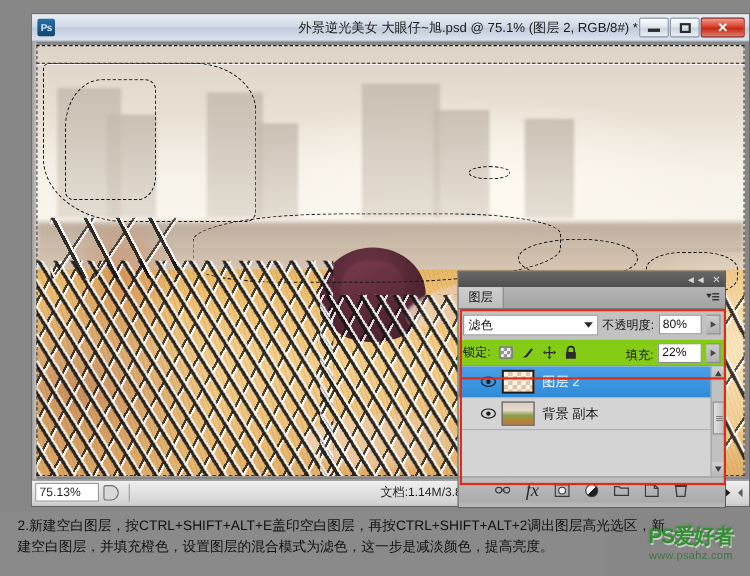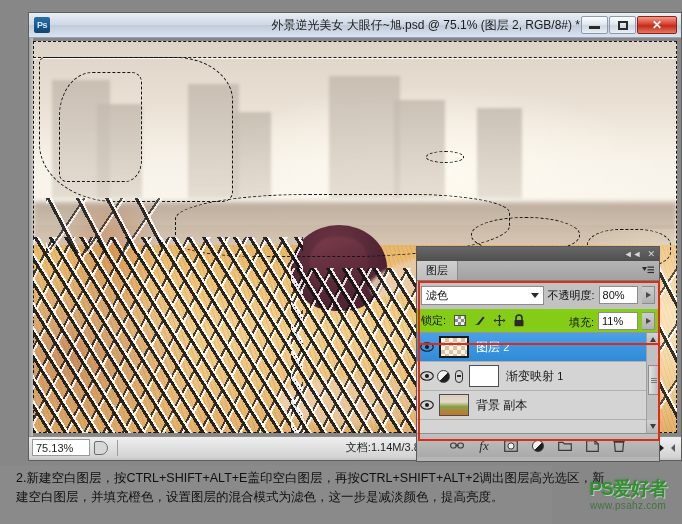--- a/index.html
+++ b/index.html
@@ -376,21 +376,21 @@
     position: relative;
     height: 100px;
     background: #d4d4d4;
     overflow: hidden;
   }
   .layer-row {
     position: relative;
     height: 29px;
     display: flex; align-items: center;
     border-bottom: 1px solid #b0b0b0;
-    padding-left: 1px;
+    padding-left: 18px;
   }
   .layer-row.selected { background: linear-gradient(to bottom, #4aa0e8, #2f8bd8); }
   .layer-row.selected .lname { color: #ffffff; }
   .eye {
     width: 18px; display: flex; align-items: center; justify-content: center;
     flex: none;
   }
   .eye svg { display:block; }
   .extra-ico {
     width: 15px; display:flex; align-items:center; justify-content:center; flex:none;
@@ -644,57 +644,41 @@
         <svg width="13" height="13" viewBox="0 0 13 13">
           <path d="M6.5 0.5 L8.3 2.7 L4.7 2.7 Z M6.5 12.5 L8.3 10.3 L4.7 10.3 Z M0.5 6.5 L2.7 4.7 L2.7 8.3 Z M12.5 6.5 L10.3 4.7 L10.3 8.3 Z M5.9 3 h1.2 v7 h-1.2 Z M3 5.9 h7 v1.2 h-7 Z" fill="#2a2a2a"></path>
         </svg>
         <svg width="12" height="13" viewBox="0 0 12 13">
           <path d="M3 6 V4 a3 3 0 0 1 6 0 V6" fill="none" stroke="#2a2a2a" stroke-width="1.6"></path>
           <rect x="1.5" y="6" width="9" height="6.2" rx="0.8" fill="#2a2a2a"></rect>
         </svg>
       </span>
       <span id="fill-group">
         <span class="lbl">填充:</span>
-        <span class="numfield">11%</span>
+        <span class="numfield">22%</span>
         <span class="spin">
           <span class="spin-caret"></span>
         </span>
       </span>
     </div>
 
     <div id="layer-list">
 
       <div class="layer-row selected">
         <span class="eye">
           <svg width="14" height="10" viewBox="0 0 14 10">
             <ellipse cx="7" cy="5" rx="6.3" ry="4.2" fill="none" stroke="#1a1a1a" stroke-width="1.1"></ellipse>
             <circle cx="7" cy="5" r="2" fill="#1a1a1a"></circle>
           </svg>
         </span>
         <span class="thumb thumb-checker selected-thumb"></span>
         <span class="lname"><span>图层</span> <em>2</em></span>
       </div>
 
 
-      <div class="layer-row">
-        <span class="eye">
-          <svg width="14" height="10" viewBox="0 0 14 10">
-            <ellipse cx="7" cy="5" rx="6.3" ry="4.2" fill="none" stroke="#1a1a1a" stroke-width="1.1"></ellipse>
-            <circle cx="7" cy="5" r="2" fill="#1a1a1a"></circle>
-          </svg>
-        </span>
-        <span class="extra-ico">
-          <span class="mask-ico"></span>
-        </span>
-        <span class="extra-ico">
-          <span class="chain-ico"></span>
-        </span>
-        <span class="thumb thumb-white"></span>
-        <span class="lname"><span>渐变映射</span> <em>1</em></span>
-      </div>
 
       <div class="layer-row">
         <span class="eye">
           <svg width="14" height="10" viewBox="0 0 14 10">
             <ellipse cx="7" cy="5" rx="6.3" ry="4.2" fill="none" stroke="#1a1a1a" stroke-width="1.1"></ellipse>
             <circle cx="7" cy="5" r="2" fill="#1a1a1a"></circle>
           </svg>
         </span>
         <span class="thumb thumb-photo2"></span>
         <span class="lname">背景 副本</span>
@@ -715,21 +699,21 @@
 
     <div id="panel-footer">
       <span class="f-ico">
         <svg width="15" height="9" viewBox="0 0 15 9">
           <rect x="0.6" y="1.8" width="6.2" height="5.4" rx="2.7" fill="none" stroke="#3a3a3a" stroke-width="1.2"></rect>
           <rect x="8.2" y="1.8" width="6.2" height="5.4" rx="2.7" fill="none" stroke="#3a3a3a" stroke-width="1.2"></rect>
           <rect x="5.8" y="3.9" width="3.4" height="1.2" fill="#3a3a3a"></rect>
         </svg>
       </span>
       <span class="f-ico">
-        <span style="font-family:'Liberation Serif',serif; font-style:italic; font-size:13px; color:#2b2b2b;">fx</span>
+        <span style="font-family:'Liberation Serif',serif; font-style:italic; font-size:17px; color:#2b2b2b;">fx</span>
       </span>
       <span class="f-ico">
         <svg width="14" height="12" viewBox="0 0 14 12">
           <rect x="0.7" y="0.7" width="12.6" height="10.6" fill="none" stroke="#3a3a3a" stroke-width="1.2"></rect>
           <circle cx="7" cy="6" r="3.1" fill="#f2f2f2" stroke="#3a3a3a" stroke-width="1"></circle>
         </svg>
       </span>
       <span class="f-ico">
         <span class="mask-ico" style="width:12px;height:12px;"></span>
       </span>

